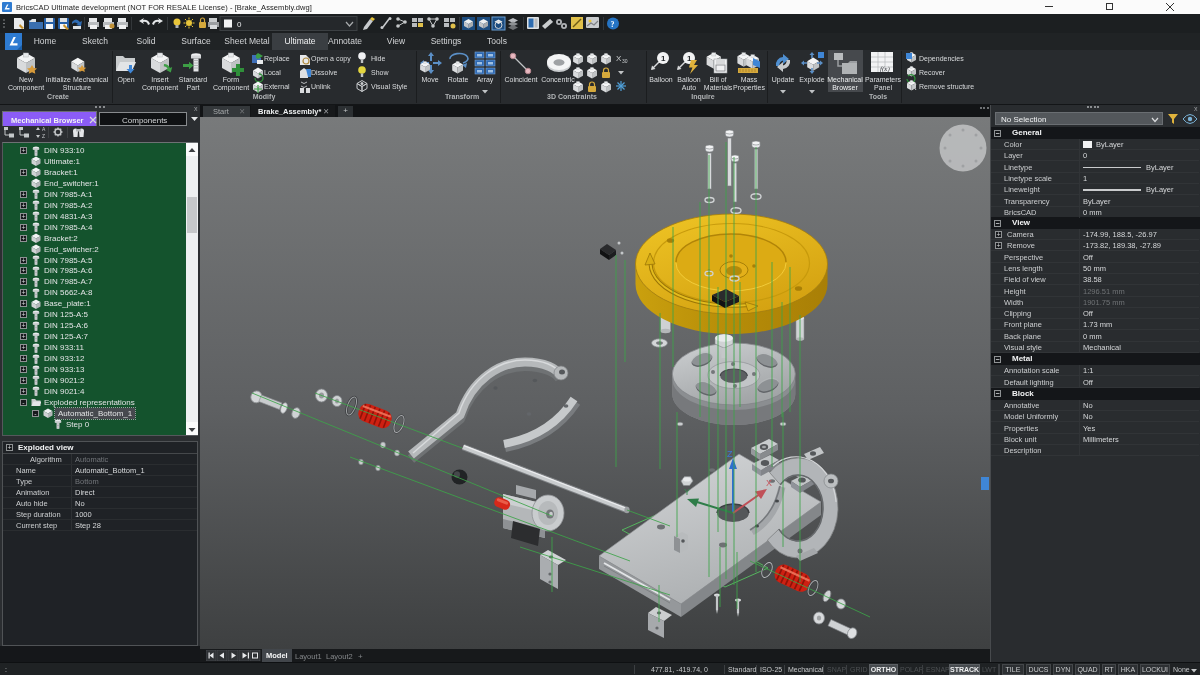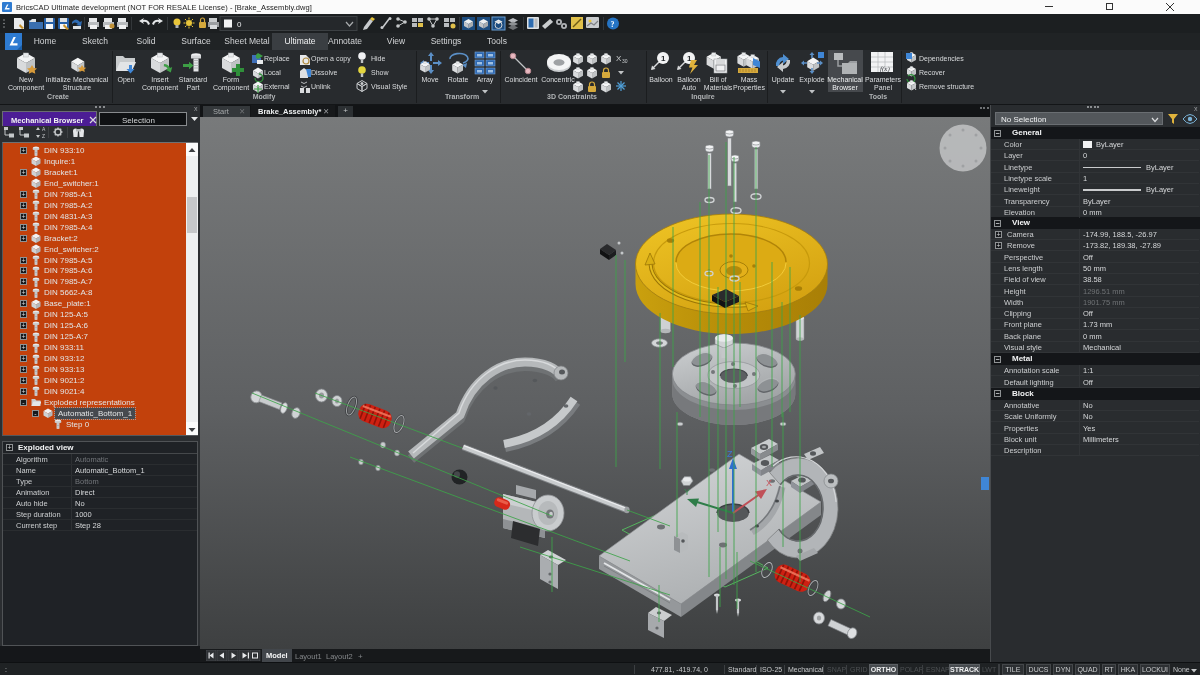--- a/index.html
+++ b/index.html
@@ -546,28 +546,28 @@
 <g id="tfold">
         <path d="M0.5 2 h3.5 l1.5 1.5 h4 V9 H0.5 z" fill="#c9ccce"></path>
         <path d="M0.5 9 l2 -4.5 h8 L8.5 9 z" fill="#e4e6e8"></path>
       </g>
 </defs>
   </svg>
 <div class="a" style="left:0;top:105px;width:200px;height:557px;background:#2b2e31">
   <div class="a" style="left:95px;top:1px;width:10px;height:2px;border-top:2px dotted #8a8d90"></div>
   <div class="a" style="left:194px;top:0;font-size:7px;color:#9a9da0">x</div>
 
-  <div class="a" style="left:2px;top:6px;width:95px;height:15px;background:#4c1d95;border:1px solid #6a6d70;border-bottom:none">
+  <div class="a" style="left:2px;top:6px;width:95px;height:15px;background:#8b5cf6;border:1px solid #6a6d70;border-bottom:none">
      <span class="a" style="left:8px;top:3.5px;font-size:7.5px;font-weight:bold;color:#f2f3f4">Mechanical Browser</span>
      <svg class="a" style="left:86px;top:4px" width="8" height="8" viewBox="0 0 8 8">
         <path d="M1 1 L7 7 M7 1 L1 7" stroke="#d8dadc" stroke-width="1.2"></path>
       </svg>
   </div>
   <div class="a" style="left:99px;top:7px;width:88px;height:14px;background:#101214;border:1px solid #888b8e">
-     <span class="a" style="left:22px;top:3px;font-size:8px;color:#d4d6d8">Selection</span>
+     <span class="a" style="left:22px;top:3px;font-size:8px;color:#d4d6d8">Components</span>
   </div>
   <div class="a" style="left:189px;top:7px;width:11px;height:14px;background:#2b2e31"><svg width="11" height="14" viewBox="0 0 11 14">
         <path d="M2 5 l3.5 4 3.5 -4z" fill="#e4e6e8"></path>
       </svg></div>
 
   <svg class="a" style="left:3px;top:21px" width="90" height="13" viewBox="0 0 90 13">
     <g stroke="#c4c7c9" stroke-width="1" fill="none">
         <path d="M2 2 v7 h4"></path>
         <rect x="1" y="1" width="4" height="3" fill="#c4c7c9" stroke="none"></rect>
         <rect x="6" y="7.5" width="5" height="4" fill="#c4c7c9" stroke="none"></rect>
@@ -598,33 +598,33 @@
         </g>
       </g>
     <rect x="64" y="1" width="1" height="11" fill="#3e4144"></rect>
     <g transform="translate(69,1)" fill="#e4e6e8">
         <path d="M1 4 a2.5 2.5 0 0 1 5 0 l-0.5 6 h-4 z"></path>
         <path d="M7 4 a2.5 2.5 0 0 1 5 0 l-0.5 6 h-4 z"></path>
         <rect x="4" y="2" width="5" height="2.5" fill="#b4b7ba"></rect>
       </g>
   </svg>
 
-  <div class="a" style="left:2px;top:37px;width:196px;height:294px;background:#c2410c;border:1px solid #55585c;border-top-color:#6e7174">
+  <div class="a" style="left:2px;top:37px;width:196px;height:294px;background:#14532d;border:1px solid #55585c;border-top-color:#6e7174">
     <div class="trow" style="top:2.0px">
         <span class="exp" style="left:17px">+</span>
         <svg class="a" style="left:28px;top:0.5px" width="10" height="10" viewBox="0 0 10 10">
           <use href="#tbolt"></use>
         </svg>
         <span class="a" style="left:41px">DIN 933:10</span>
       </div>
     <div class="trow" style="top:12.9px">
         <svg class="a" style="left:28px;top:0.5px" width="10" height="10" viewBox="0 0 10 10">
           <use href="#tcube"></use>
         </svg>
-        <span class="a" style="left:41px">Inquire:1</span>
+        <span class="a" style="left:41px">Ultimate:1</span>
       </div>
     <div class="trow" style="top:23.9px">
         <span class="exp" style="left:17px">+</span>
         <svg class="a" style="left:28px;top:0.5px" width="10" height="10" viewBox="0 0 10 10">
           <use href="#tcube"></use>
         </svg>
         <span class="a" style="left:41px">Bracket:1</span>
       </div>
     <div class="trow" style="top:34.8px">
         <svg class="a" style="left:28px;top:0.5px" width="10" height="10" viewBox="0 0 10 10">
@@ -794,21 +794,21 @@
       <div class="a" style="left:1px;top:54px;width:10px;height:36px;background:#c6c8ca"></div>
     </div>
   </div>
 
   <div class="a" style="left:2px;top:336px;width:196px;height:205px;background:#1f2226;border:1px solid #505356">
     <div class="exp" style="left:3px;top:2px">+</div>
     <span class="a" style="left:15px;top:1px;font-size:8px;font-weight:bold;color:#f2f3f4">Exploded view</span>
     <div class="a" style="left:0;top:11px;width:194px;height:1px;background:#45484b"></div>
     <div class="a" style="left:68px;top:12px;width:1px;height:77px;background:#2e3134"></div>
     <div class="prow" style="top:12px;width:194px;border-color:#2a2d30">
-        <span class="a" style="left:13px">Algorithm</span>
+        <span class="a" style="left:27px">Algorithm</span>
         <span class="pval" style="left:72px;color:#72757a">Automatic</span>
       </div>
     <div class="prow" style="top:23px;width:194px;border-color:#2a2d30">
         <span class="a" style="left:13px">Name</span>
         <span class="pval" style="left:72px">Automatic_Bottom_1</span>
       </div>
     <div class="prow" style="top:34px;width:194px;border-color:#2a2d30">
         <span class="a" style="left:13px">Type</span>
         <span class="pval" style="left:72px;color:#72757a">Bottom</span>
       </div>
@@ -1247,21 +1247,21 @@
   <div class="prow" style="top:79.2px">
       <span class="a" style="left:13px">Lineweight</span>
       <span class="a" style="left:92px;top:4.5px;width:58px;height:2px;background:#c9cbcd"></span>
       <span class="pval" style="left:155px">ByLayer</span>
     </div>
   <div class="prow" style="top:90.5px">
       <span class="a" style="left:13px">Transparency</span>
       <span class="pval">ByLayer</span>
     </div>
   <div class="prow" style="top:101.8px">
-      <span class="a" style="left:13px">Elevation</span>
+      <span class="a" style="left:13px">BricsCAD</span>
       <span class="pval">0 mm</span>
     </div>
 
   <div class="phead" style="top:112px;width:210px">
       <span class="exp" style="left:3px;top:2.5px">−</span>
       <span class="a" style="left:21px">View</span>
     </div>
   <div class="prow" style="top:124px">
       <span class="exp" style="left:4px">+</span>
       <span class="a" style="left:16px">Camera</span>
@@ -1324,21 +1324,21 @@
 
   <div class="phead" style="top:282.9px;width:210px">
       <span class="exp" style="left:3px;top:2.5px">−</span>
       <span class="a" style="left:21px">Block</span>
     </div>
   <div class="prow" style="top:294.9px">
       <span class="a" style="left:13px">Annotative</span>
       <span class="pval">No</span>
     </div>
   <div class="prow" style="top:306.2px">
-      <span class="a" style="left:13px">Scale Uniformly</span>
+      <span class="a" style="left:13px">Model Uniformly</span>
       <span class="pval">No</span>
     </div>
   <div class="prow" style="top:317.5px">
       <span class="a" style="left:13px">Properties</span>
       <span class="pval">Yes</span>
     </div>
   <div class="prow" style="top:328.8px">
       <span class="a" style="left:13px">Block unit</span>
       <span class="pval">Millimeters</span>
     </div>

